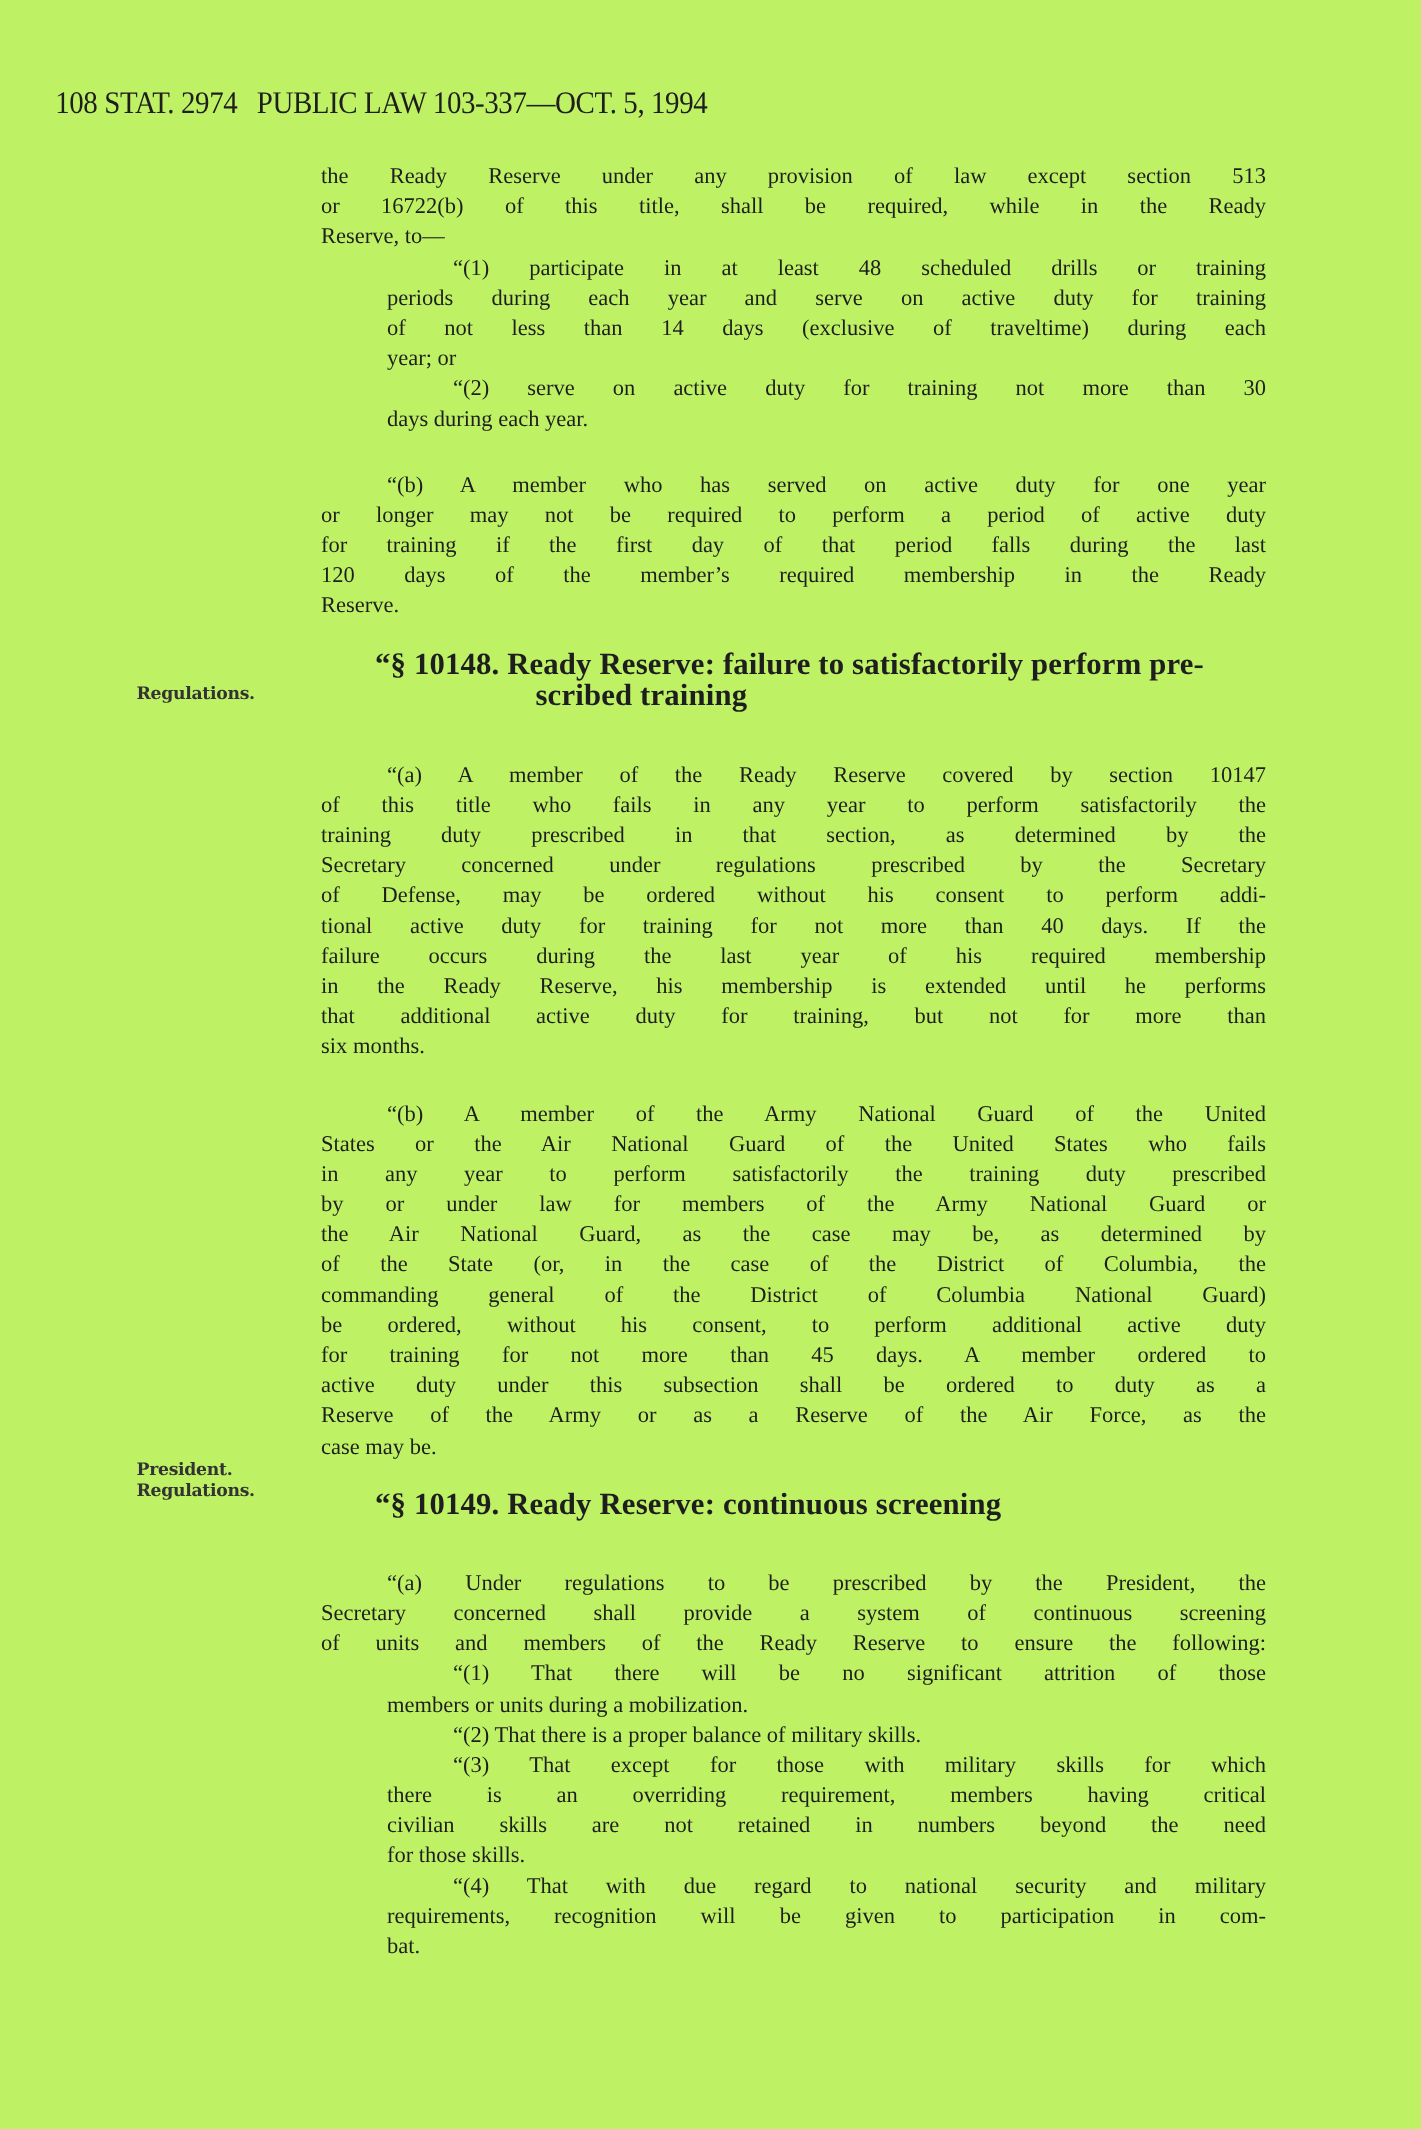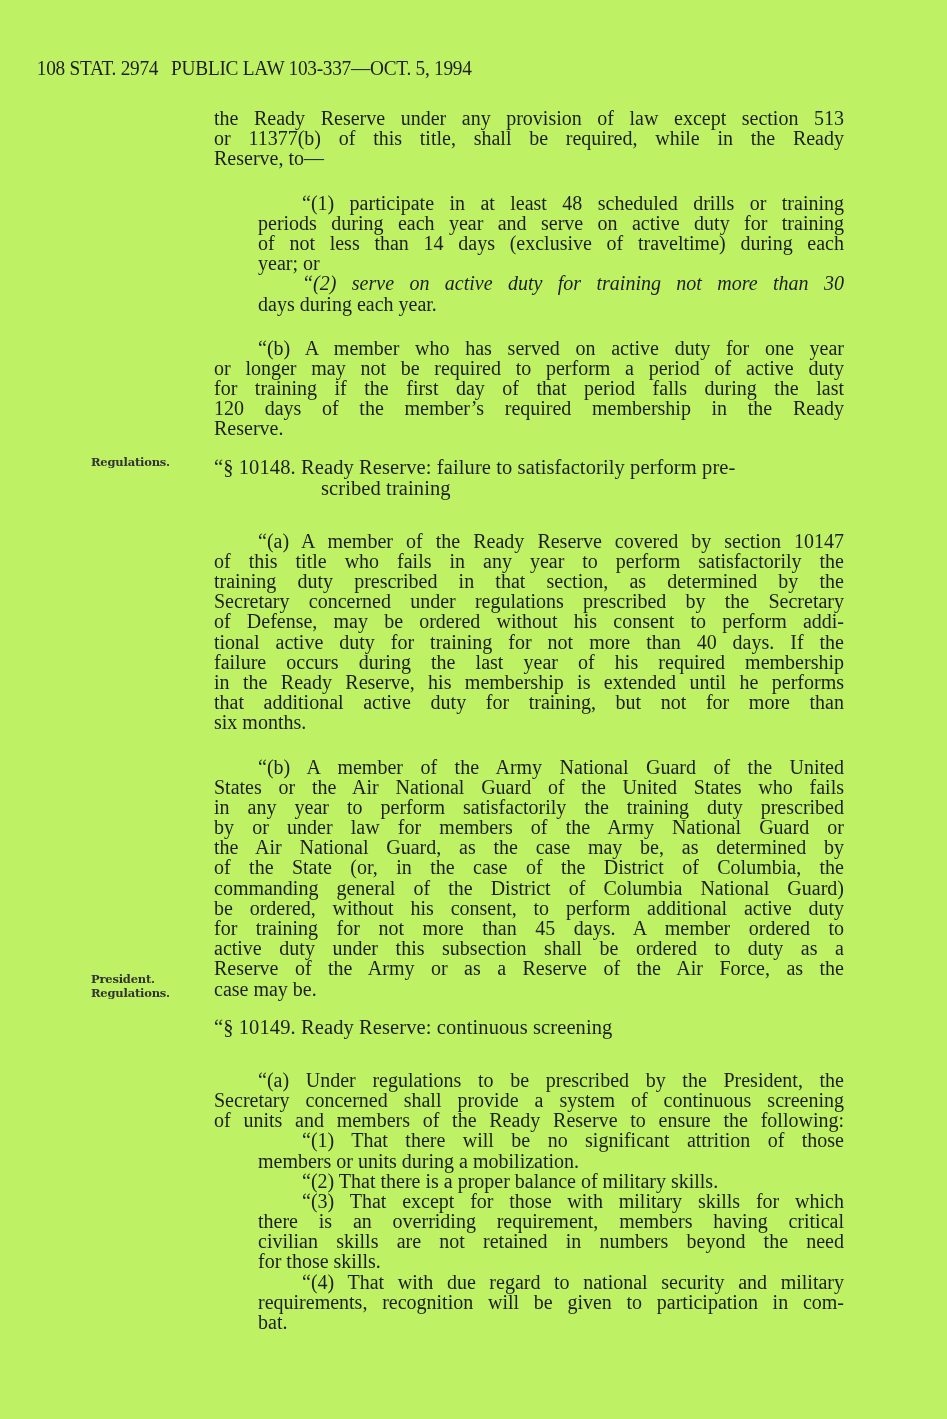--- a/index.html
+++ b/index.html
@@ -7,28 +7,28 @@
          font-family: "DejaVu Serif", "Liberation Serif", serif; color: #1e1e1e; }
   .page { position: absolute; left: 0; top: 0; width: 947px; height: 1419px; background: #bef264; padding-left: 15px; }
 
   .header { position: absolute; top: 56px; left: 0; width: 947px; height: 30px;
             font-family: "Liberation Serif", serif; font-size: 21px; letter-spacing: -0.3px;
             transform: scaleX(0.92); transform-origin: left top; }
   .header .stat { position: absolute; left: 40px; }
   .header .law  { position: absolute; left: 186px; }
 
   .body { position: absolute; left: 214px; top: 108px; width: 630px; }
-  .line { font-family: "Liberation Serif", serif; font-size: 20px; line-height: 20.2px;
+  .line { font-family: "Liberation Serif", serif; font-size: 15px; line-height: 20.2px;
           height: 20.2px; white-space: nowrap; text-align: justify; text-align-last: justify; }
   .line.last { text-align-last: left; }
   .ind1 { padding-left: 44px; margin-top: 24px; }
   .hang { padding-left: 44px; }
 
-  .section-head { font-family: "Liberation Serif", serif; font-weight: normal; font-size: 20.5px;
-                  line-height: 21px; height: 21px; white-space: nowrap; letter-spacing: 0.1px; }
+  .section-head { font-family: "Liberation Serif", serif; font-weight: bold; font-size: 20.5px;
+                  line-height: 21px; height: 21px; white-space: nowrap; letter-spacing: 0.1px; margin-left: 36px; }
   .section-head.cont { padding-left: 107px; }
   .gap-s { height: 18px; }
   .gap-h { height: 8px; }
 
   .margin-note { position: absolute; left: 74px; font-family: "DejaVu Serif", serif;
                  font-size: 11.5px; line-height: 14px; font-weight: bold; color: #333; letter-spacing: -0.2px; margin-left: 17px; }
 </style>
 </head>
 <body>
 
@@ -40,33 +40,33 @@
   </div>
 
   <div class="margin-note" style="top:455px;">Regulations.</div>
   <div class="margin-note" style="top:972px;">President.</div>
   <div class="margin-note" style="top:986px;">Regulations.</div>
 
   <div class="body">
 
     <div>
       <div class="line">the Ready Reserve under any provision of law except section 513</div>
-      <div class="line">or 11377(b) of this title, shall be required, while in the Ready</div>
+      <div class="line">or 16722(b) of this title, shall be required, while in the Ready</div>
       <div class="line last">Reserve, to—</div>
     </div>
 
     <div>
-      <div class="line" style="padding-left:88px;margin-top:24px;">“(1) participate in at least 48 scheduled drills or training</div>
+      <div class="line" style="padding-left:88px;">“(1) participate in at least 48 scheduled drills or training</div>
       <div class="line hang">periods during each year and serve on active duty for training</div>
       <div class="line hang">of not less than 14 days (exclusive of traveltime) during each</div>
       <div class="line hang last">year; or</div>
     </div>
 
     <div>
-      <div class="line" style="padding-left:88px;font-style:italic;">“(2) serve on active duty for training not more than 30</div>
+      <div class="line" style="padding-left:88px;">“(2) serve on active duty for training not more than 30</div>
       <div class="line hang last">days during each year.</div>
     </div>
 
     <div>
       <div class="line ind1">“(b) A member who has served on active duty for one year</div>
       <div class="line">or longer may not be required to perform a period of active duty</div>
       <div class="line">for training if the first day of that period falls during the last</div>
       <div class="line">120 days of the member’s required membership in the Ready</div>
       <div class="line last">Reserve.</div>
     </div>

